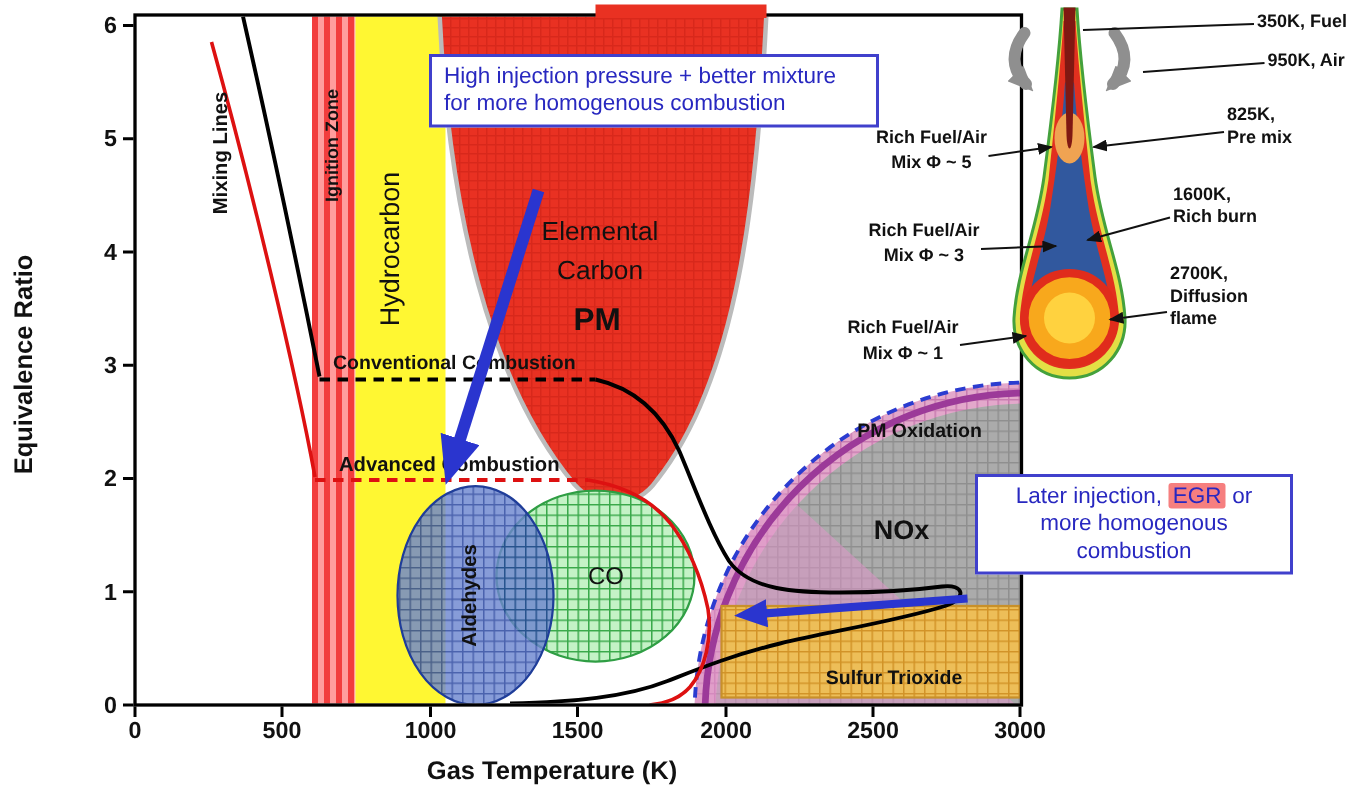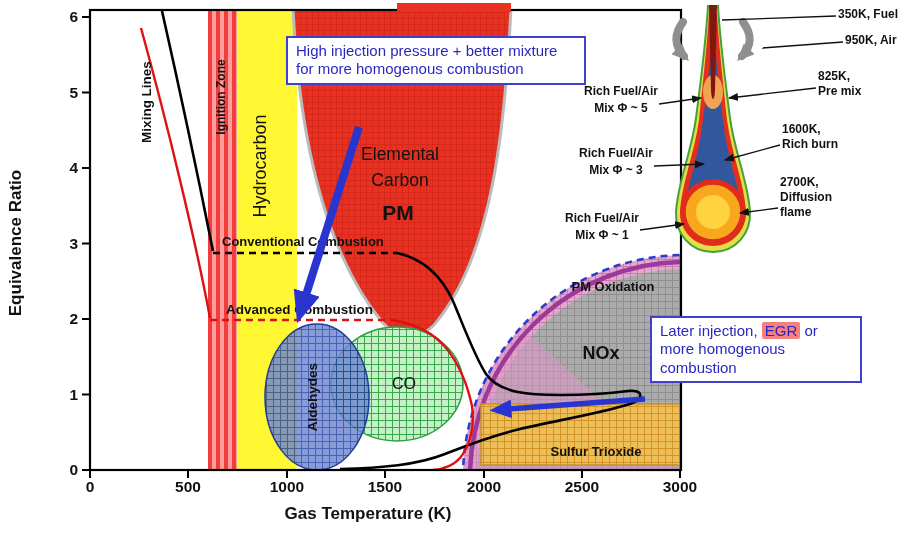--- a/index.html
+++ b/index.html
@@ -188,13 +188,13 @@
       <text x="616" y="174" text-anchor="middle">Mix Φ ~ 3</text>
       <text x="602" y="222" text-anchor="middle">Rich Fuel/Air</text>
       <text x="602" y="239" text-anchor="middle">Mix Φ ~ 1</text>
     </g>
   </g>
 </svg>
 
 <div class="ann" style="left:286px;top:36px;width:280px;">
   <span>High injection pressure + better mixture for more homogenous combustion</span>
 </div>
-<div class="ann" style="left:650px;top:316px;width:192px;"><span>Later injection, </span><span class="egr-hl">EGR</span><span> or more homogenous combustion</span></div>
+<div class="ann" style="left:650px;top:316px;width:192px;text-align:center;"><span>Later injection, </span><span class="egr-hl">EGR</span><span> or more homogenous combustion</span></div>
 
 </body></html>

